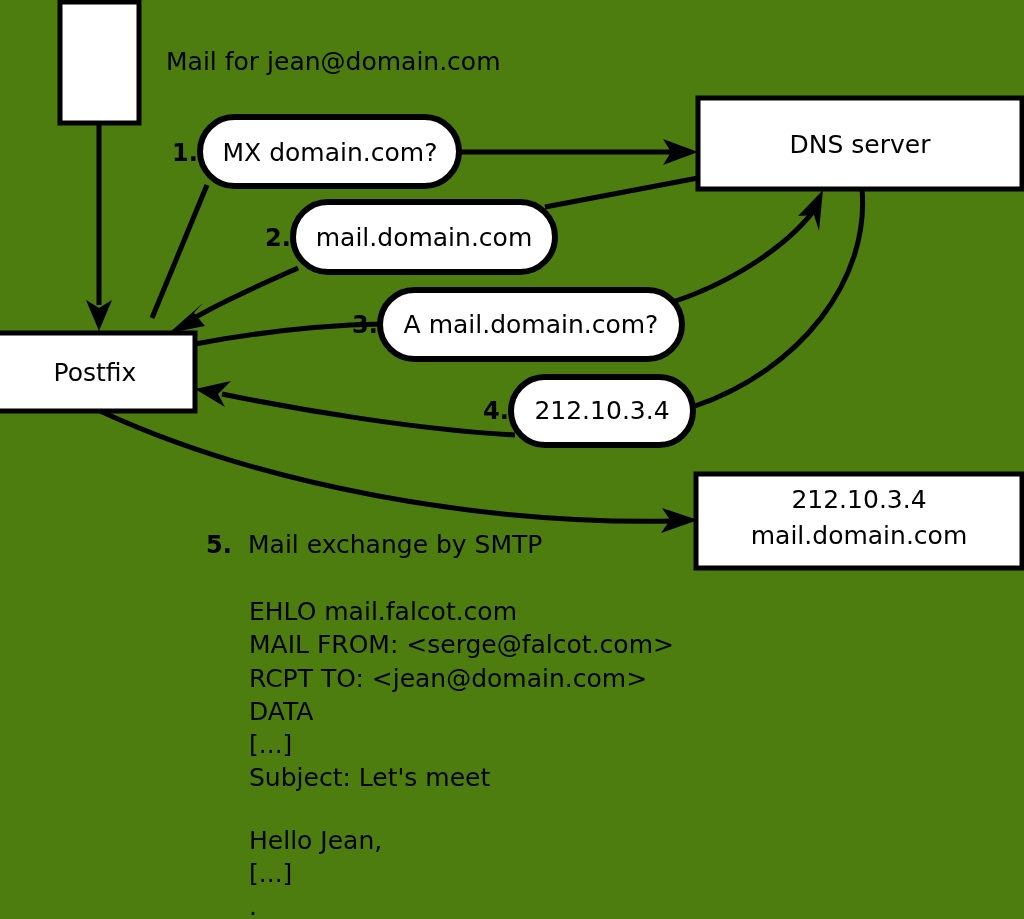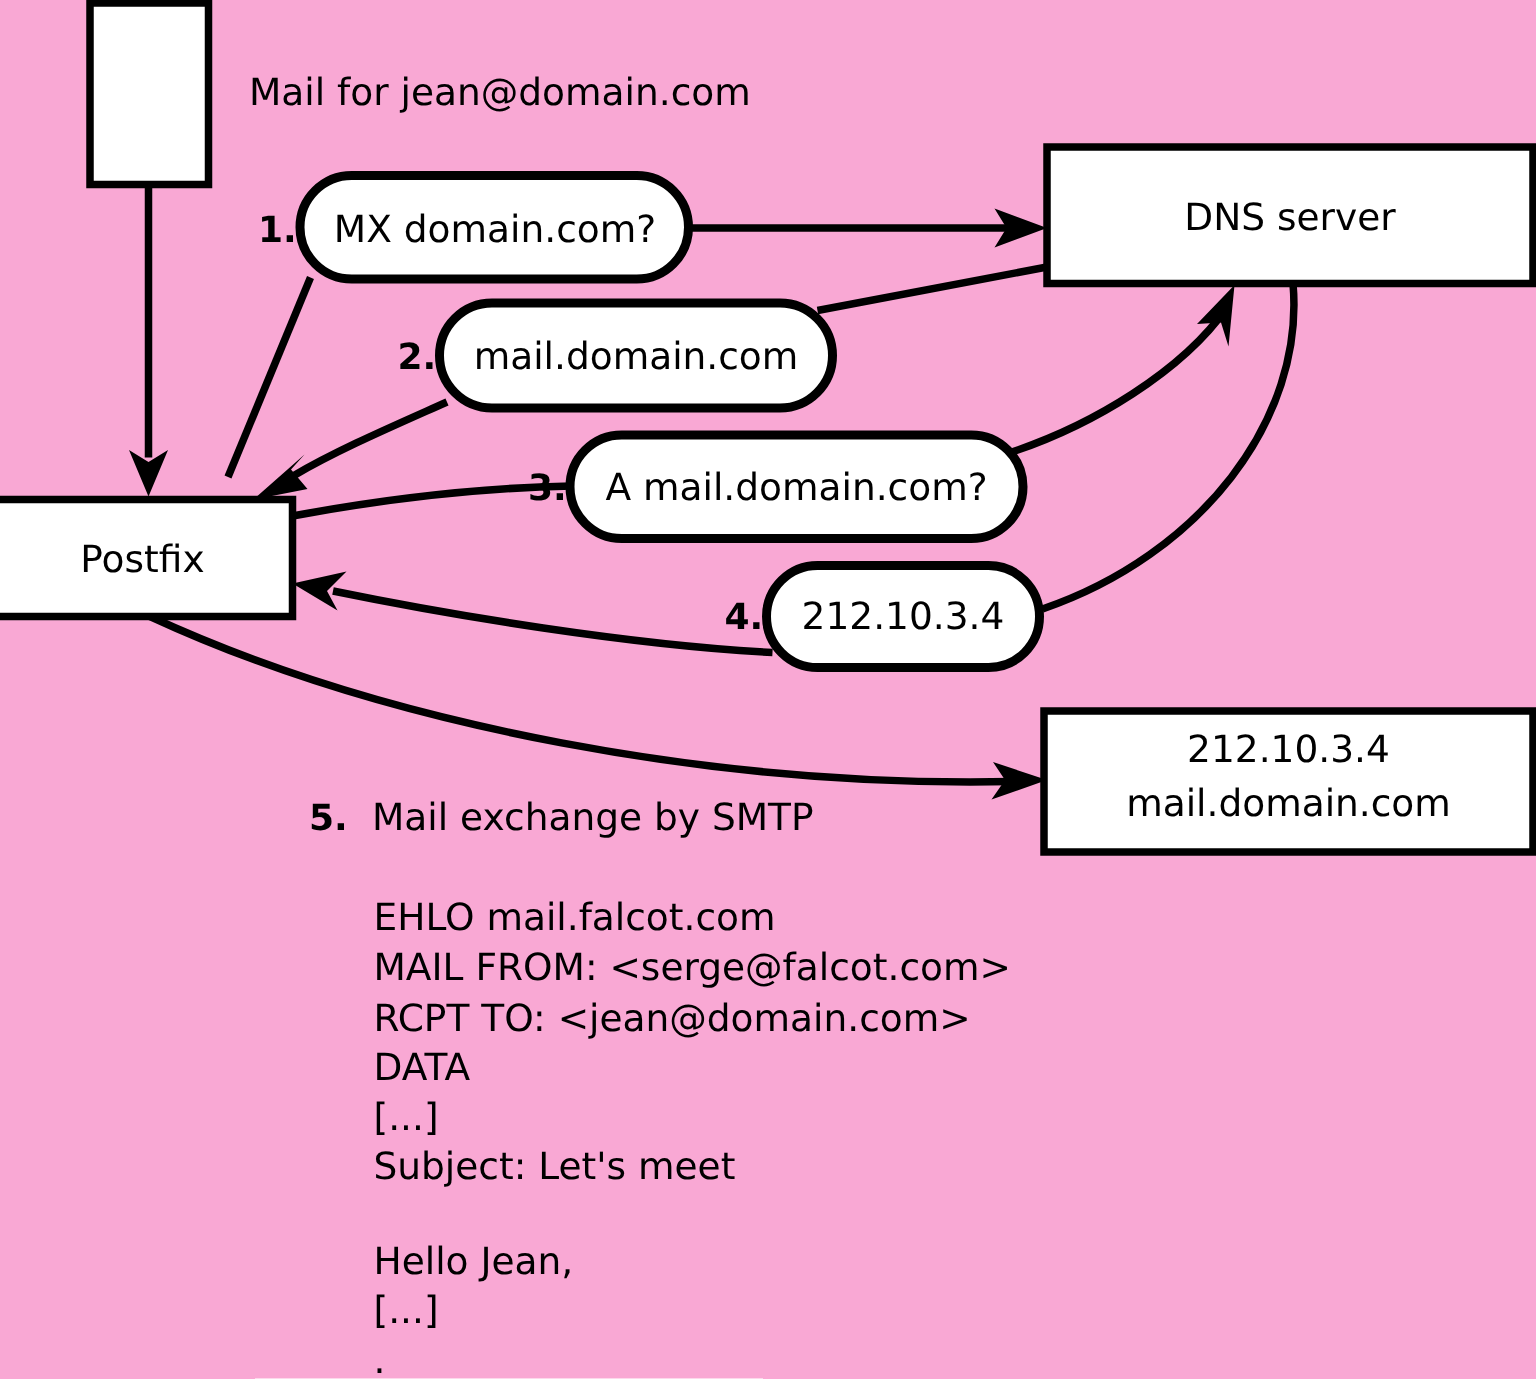--- a/index.html
+++ b/index.html
@@ -10,21 +10,21 @@
   body {
     font-family: "DejaVu Sans", sans-serif;
     width: 1024px;
     height: 919px;
     overflow: hidden;
   }
   #diagram-root {
     position: relative;
     width: 1024px;
     height: 919px;
-    background: #f9a8d4;
+    background: #4d7c0f;
   }
   svg#diagram-svg {
     position: absolute;
     top: 0;
     left: 0;
     width: 1024px;
     height: 919px;
   }
   .node-rect {
     fill: #ffffff;

